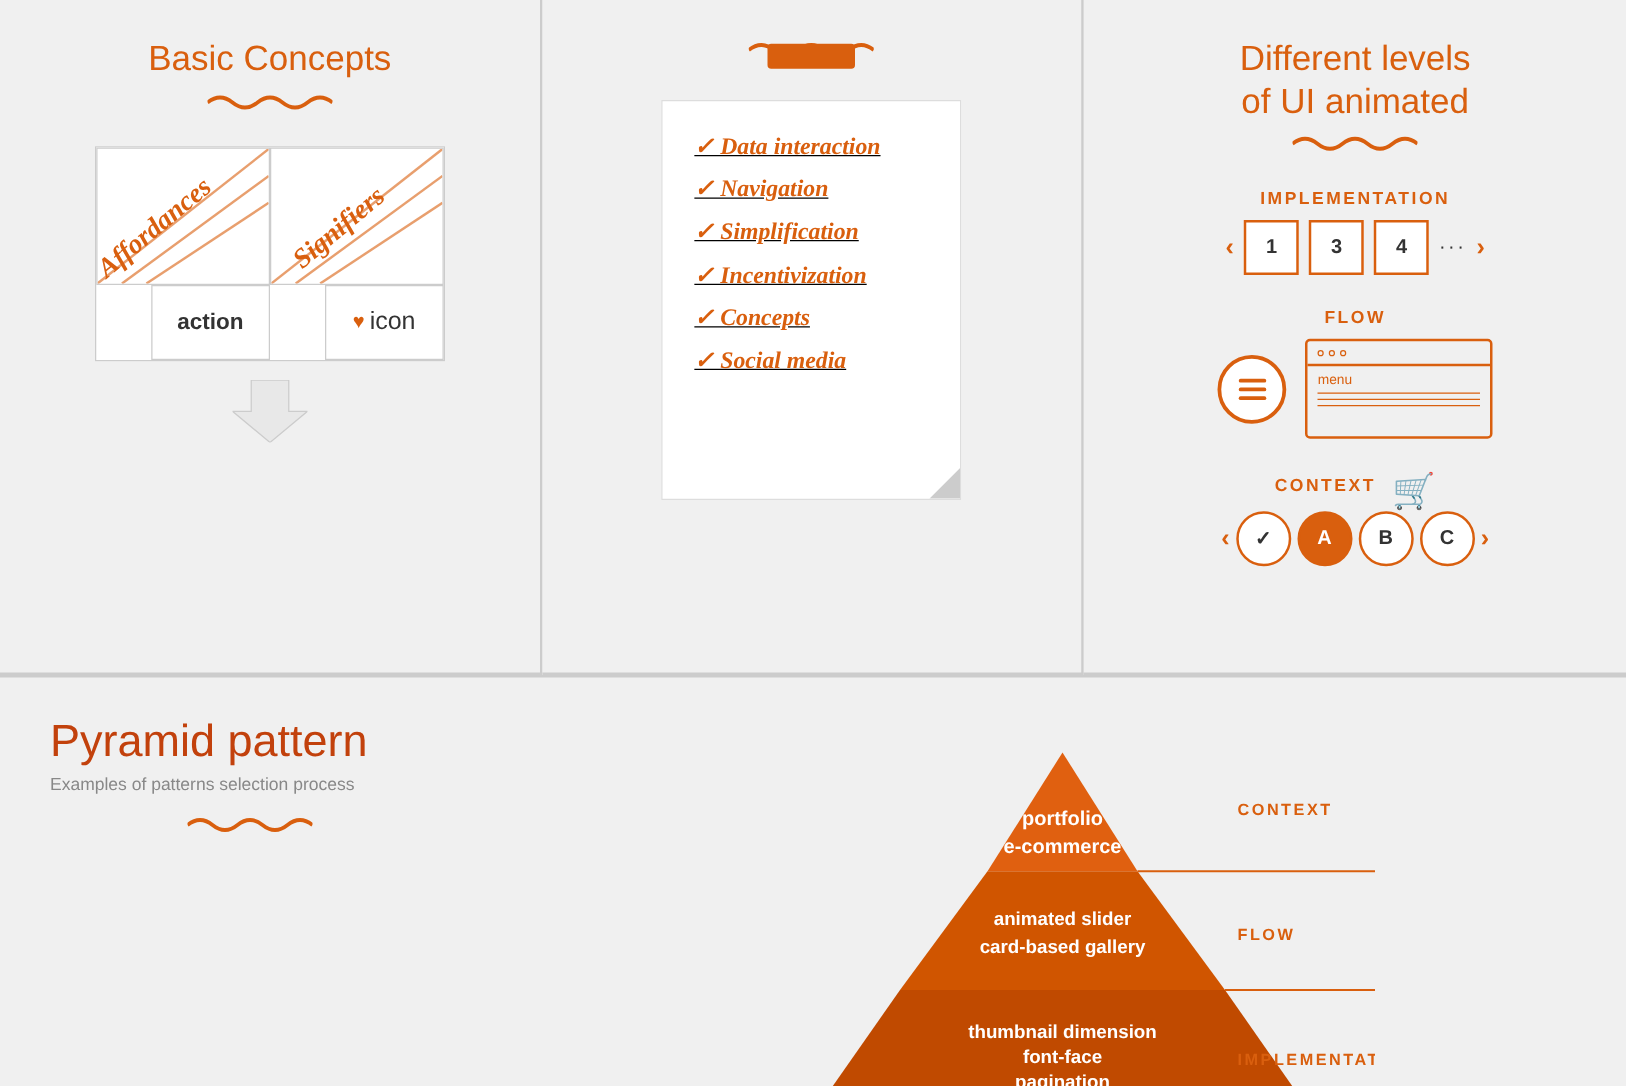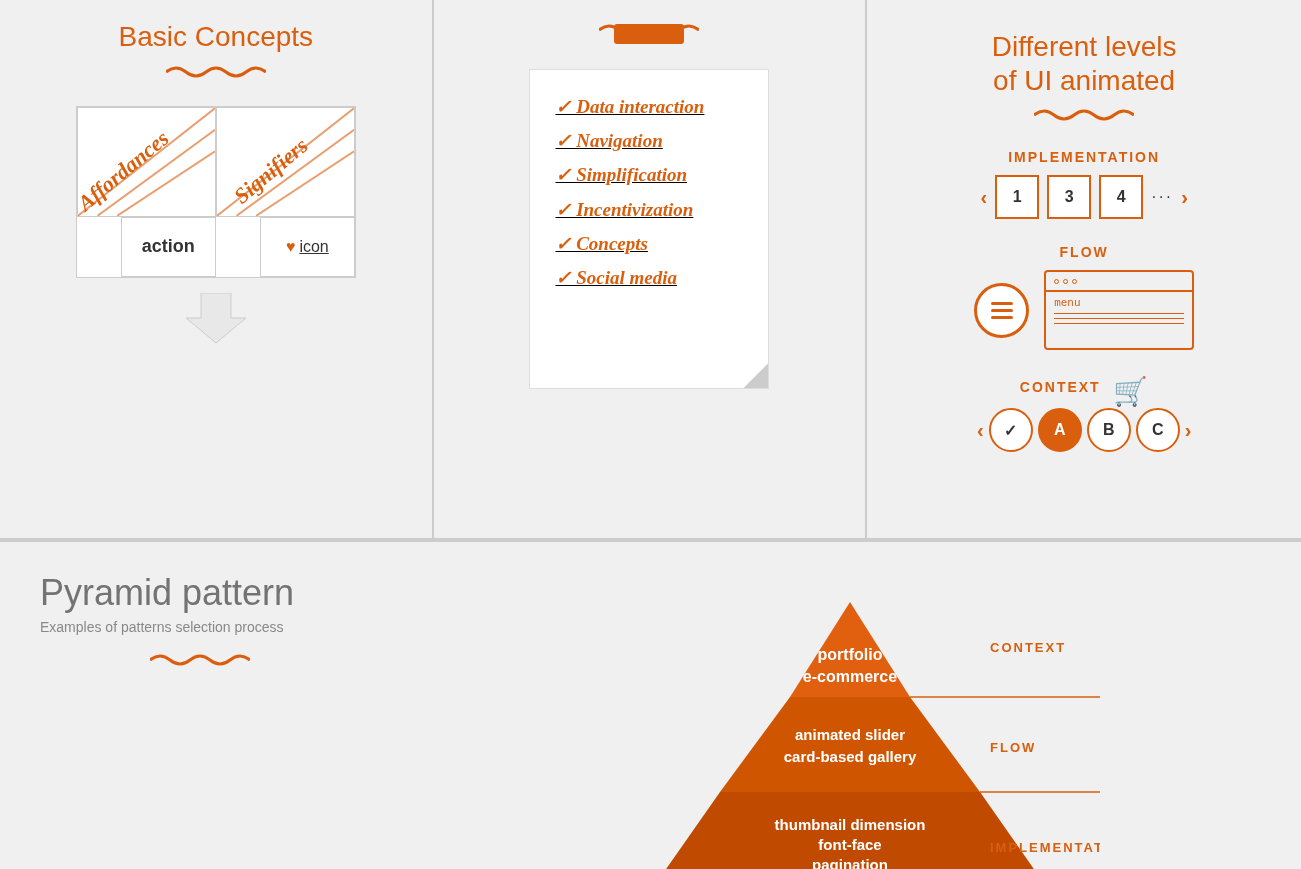--- a/index.html
+++ b/index.html
@@ -15,21 +15,21 @@
       display: grid;
       grid-template-columns: 1fr 1fr 1fr;
       grid-template-rows: 540px 329px;
       width: 1301px;
       height: 869px;
     }
 
     
     .section {
       background: #f0f0f0;
-      padding: 20px 20px;
+      padding: 30px 20px;
       position: relative;
     }
 
     .section-border-right {
       border-right: 2px solid #ccc;
     }
 
     .section-border-bottom {
       border-bottom: 2px solid #ccc;
     }
@@ -116,23 +116,22 @@
       margin-left: 44px;
     }
 
     .action-label {
       font-weight: bold;
       font-size: 18px;
       color: #333;
     }
 
     .icon-label {
-      font-size: 16px;
+      font-size: 20px;
       color: #333;
-      text-decoration: underline;
     }
 
     .heart-icon {
       color: #d95f0e;
       margin-right: 4px;
     }
 
     .arrow-down {
       text-align: center;
       margin: 15px auto;
@@ -245,21 +244,20 @@
       font-size: 16px;
       letter-spacing: 2px;
     }
 
     
     .flow-mockup {
       display: flex;
       align-items: center;
       justify-content: center;
       gap: 15px;
-      font-family: Liberation Mono, monospace;
     }
 
     .browser-mockup {
       width: 150px;
       height: 80px;
       border: 2px solid #d95f0e;
       border-radius: 4px;
       position: relative;
     }
 
@@ -358,21 +356,21 @@
     }
 
     .bottom-left {
       width: 400px;
       padding: 0 40px;
       flex-shrink: 0;
     }
 
     .pyramid-section-title {
       font-size: 36px;
-      color: #737373;
+      color: #c2410c;
       font-weight: 300;
       margin-bottom: 5px;
     }
 
     .pyramid-subtitle {
       font-size: 14px;
       color: #888;
       margin-bottom: 15px;
     }
 

